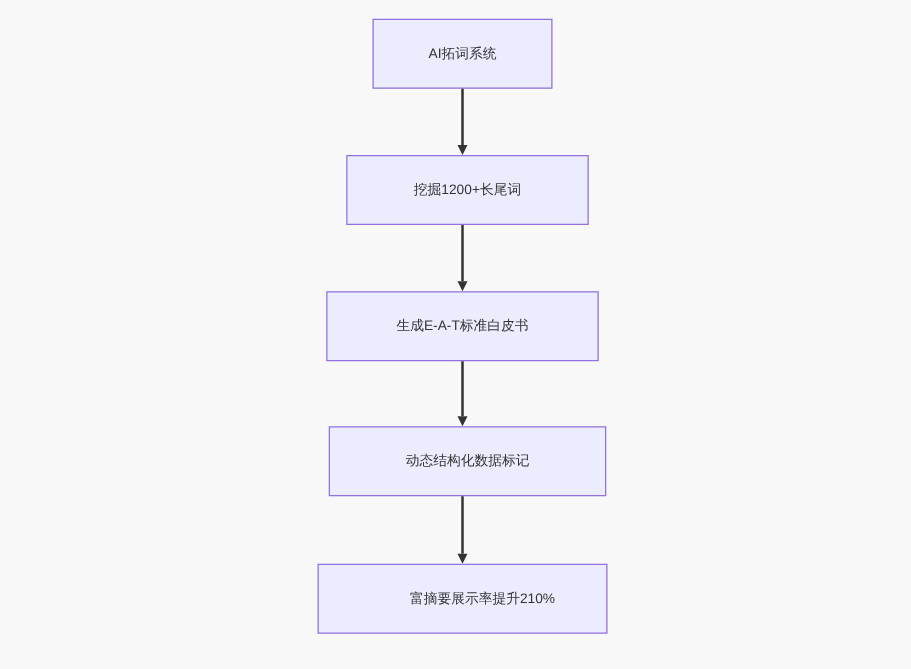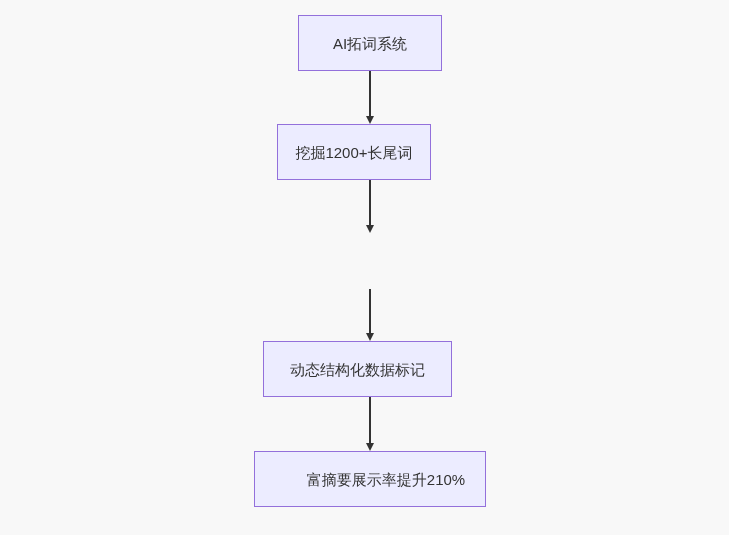--- a/index.html
+++ b/index.html
@@ -23,30 +23,30 @@
     background: var(--bg);
   }
   .node {
     position: absolute;
     display: flex;
     align-items: center;
     justify-content: center;
     background: var(--node-fill);
     border: 1.5px solid var(--node-border);
     color: var(--node-text);
-    font-size: 15px;
+    font-size: 11px;
     line-height: 1;
     white-space: nowrap;
     height: 56px;
   }
   
   .n1 { left: 298px; top: 15px;  width: 144px; }
-  .n2 { left: 277px; top: 124px; width: 154px; }
+  .n2 { left: 277px; top: 124px; width: 194px; }
   .n3 { left: 261px; top: 233px; width: 218px; }
-  .n4 { left: 263px; top: 341px; width: 189px; }
+  .n4 { left: 263px; top: 341px; width: 222px; }
   .n5 { left: 254px; top: 451px; width: 232px; padding-left: 32px; }
 
   .edge {
     position: absolute;
     left: 364px;          
     width: 12px;
   }
   .edge .line {
     position: absolute;
     left: 5px;            
@@ -89,20 +89,23 @@
 
   <div class="node n2">
     <span>挖掘1200+长尾词</span>
   </div>
 
   <div class="edge e2">
     <div class="line"></div>
     <div class="head"></div>
   </div>
 
+  <div class="node n3">
+    <span>生成E-A-T标准白皮书</span>
+  </div>
 
   <div class="edge e3">
     <div class="line"></div>
     <div class="head"></div>
   </div>
 
   <div class="node n4">
     <span>动态结构化数据标记</span>
   </div>
 

